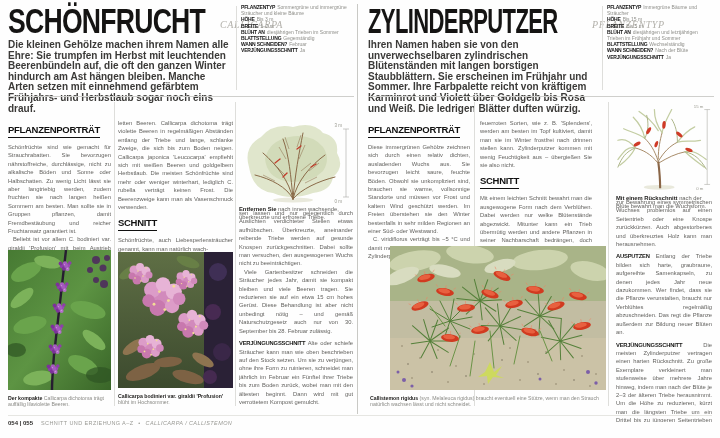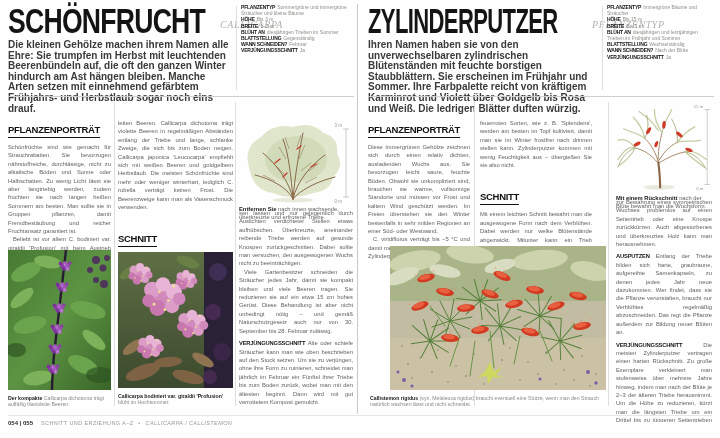--- a/index.html
+++ b/index.html
@@ -29,21 +29,21 @@
   .gutter{position:absolute;left:357px;top:4px;width:1px;height:410px;background:#c9c9c5;}
 
   
   .col{position:absolute;top:119px;overflow:hidden;text-align:justify;}
   .col p{margin:0;font-size:5.8px;line-height:8.4px;color:#63625f;}
   .indent{text-indent:5px;}
   .gap{margin-top:4px !important;}
   .lead{font-weight:800;color:#181816;letter-spacing:-.2px;}
   .sec-h{display:inline-block;margin:0 0 5px 0;font-size:9.5px;font-weight:800;letter-spacing:-.3px;
          color:#101010;border-bottom:1.2px solid #101010;padding-bottom:2px;line-height:10px;}
-  .mid{margin-top:23px;}
+  .mid{margin-top:7px;}
 
   
   .photo{position:absolute;overflow:hidden;}
   .photo svg{display:block;width:100%;height:100%;}
   .cap{position:absolute;margin:0;font-size:5.2px;line-height:6.4px;color:#8b8b86;text-align:left;}
   .cap b{color:#22211f;}
   .illo{position:relative;width:100%;}
   .illo svg{display:block;width:100%;height:100%;}
   .illo-cap{margin:2px 0 0 0;font-size:5.2px;line-height:6.4px;color:#8b8b86;text-align:left;}
   .illo-cap b{color:#22211f;}
@@ -255,21 +255,21 @@
     </div>
     <p class="cap" style="left:110px;top:393px;width:115px;"><b>Callicarpa bodinieri var. giraldii 'Profusion'</b><span> blüht im Hochsommer.</span></p>
   </div>
 
   <div class="gutter"></div>
 
   <div class="page" style="left:368px;">
     <h1 class="title tR">ZYLINDERPUTZER</h1>
     <span class="genus" style="left:224px;">PFLANZENTYP</span>
 
-    <p class="intro" style="width:226px;">Ihren Namen haben sie von den unverwechselbaren zylindrischen Blütenständen mit feuchte borstigen Staubblättern. Sie erscheinen im Frühjahr und Sommer. Ihre Farbpalette reicht von kräftigem Karminrot und Violett über Goldgelb bis Rosa und Weiß. Die ledrigen Blätter duften würzig.</p>
+    <p class="intro" style="width:226px;">Ihren Namen haben sie von den unverwechselbaren zylindrischen Blütenständen mit langen borstigen Staubblättern. Sie erscheinen im Frühjahr und Sommer. Ihre Farbpalette reicht von kräftigem Karminrot und Violett über Goldgelb bis Rosa und Weiß. Die ledrigen Blätter duften würzig.</p>
 
     <div class="vdiv" style="left:234px;top:6px;height:84px;"></div>
     <div class="infobox" style="left:239px;width:105px;">
 
         <p><b class="ibl">PFLANZENTYP</b><span class="ibv">Immergrüne Bäume und Sträucher</span></p>
 
         <p><b class="ibl">HÖHE</b><span class="ibv">Bis 15 m</span></p>
 
         <p><b class="ibl">BREITE</b><span class="ibv">Bis 5 m</span></p>
 

